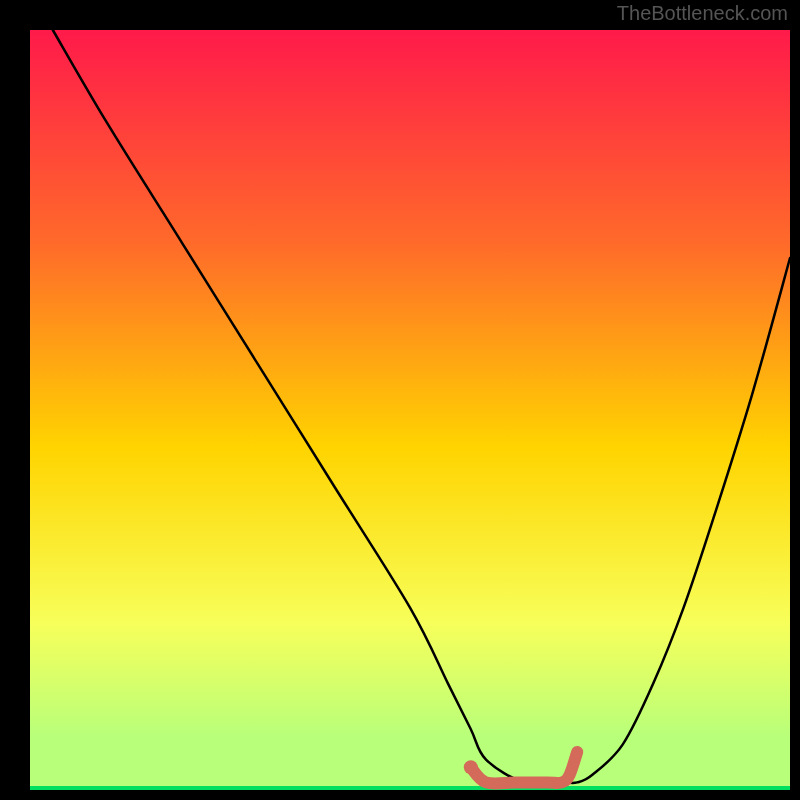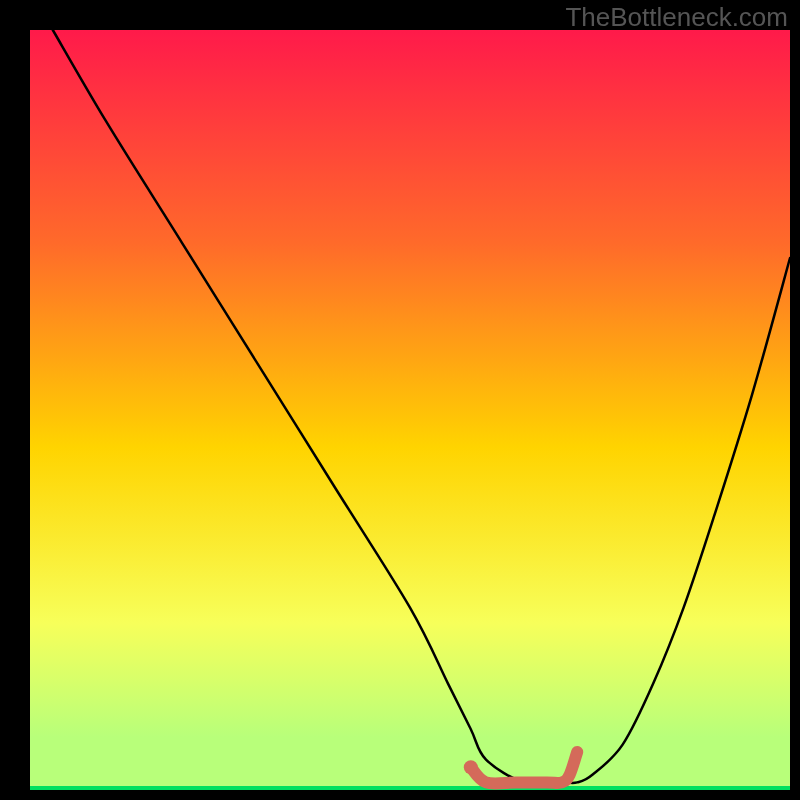--- a/index.html
+++ b/index.html
@@ -3,21 +3,21 @@
 <meta charset="utf-8">
 <style>
   * { margin: 0; padding: 0; box-sizing: border-box; }
   body { width: 800px; height: 800px; overflow: hidden; background: #000; font-family: Arial, sans-serif; }
   .wrap { width: 800px; height: 800px; position: relative; }
   .attribution {
     position: absolute;
     top: 2px;
     right: 12px;
     color: #555;
-    font-size: 26px;
+    font-size: 20px;
     font-weight: 500;
     z-index: 10;
   }
   svg { display: block; }
 </style>
 </head>
 <body>
 
 <div class="wrap">
 

